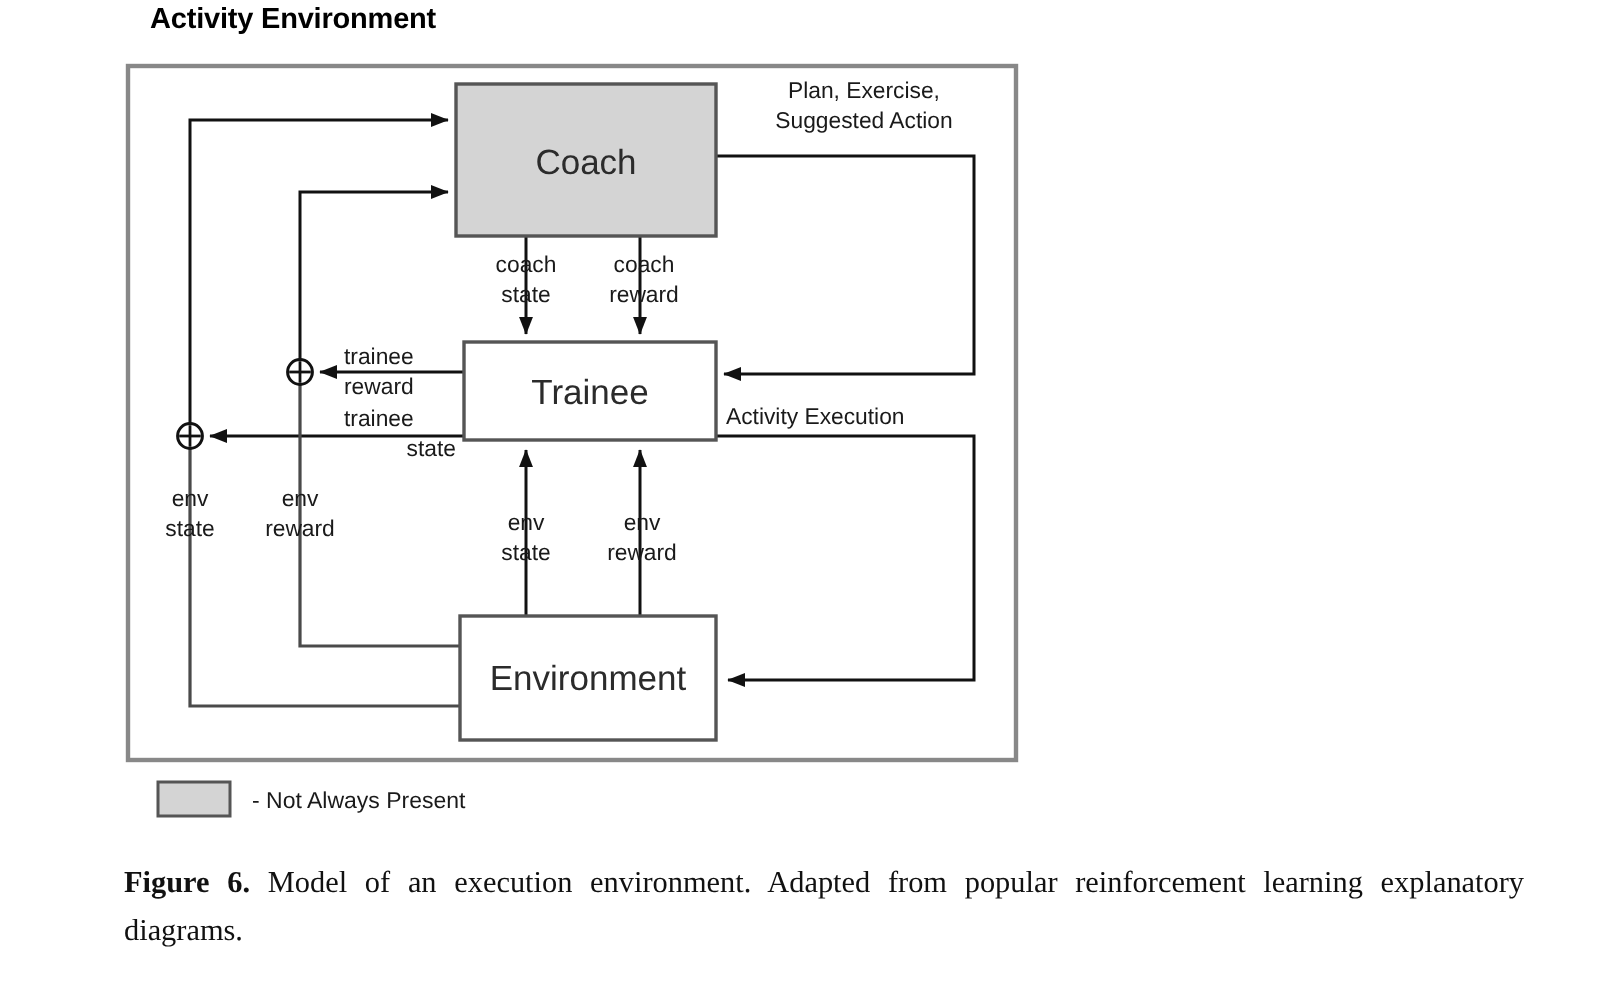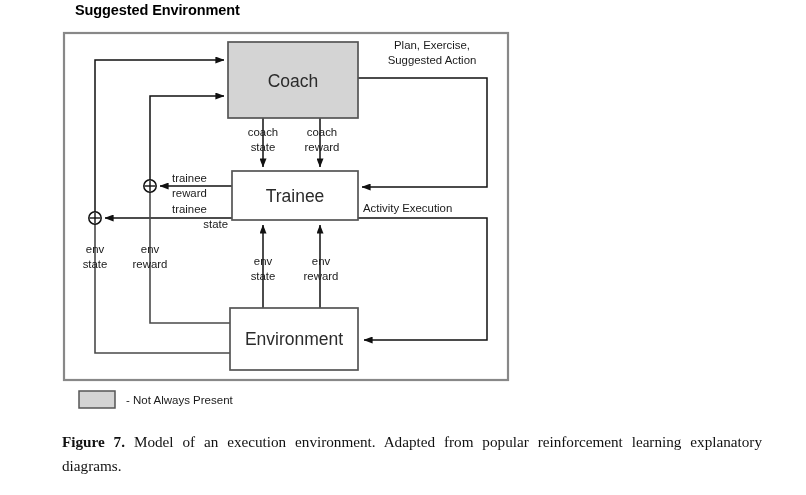--- a/index.html
+++ b/index.html
@@ -103,21 +103,21 @@
     stroke: #888;
     stroke-width: 2.2;
     fill: none;
   }
 </style>
 </head>
 <body>
 
 <div id="figure-root">
 
-  <div id="diagram-title">Suggested Environment</div>
+  <div id="diagram-title">Activity Environment</div>
 
   <svg id="diagram-svg" width="806" height="420">
     <defs>
       <marker id="arrowhead" markerWidth="9" markerHeight="7" refX="8.6" refY="3.5" orient="auto" markerUnits="userSpaceOnUse">
         <polygon points="0 0, 9 3.5, 0 7" fill="#111"></polygon>
       </marker>
     </defs>
 
     <rect class="outer-frame" x="64" y="33" width="444" height="347"></rect>
 
@@ -199,17 +199,17 @@
 
     <text class="edge-label" x="363" y="212">Activity Execution</text>
 
     <g>
       <rect x="79" y="391" width="36" height="17" fill="#d4d4d4" stroke="#555" stroke-width="1.5"></rect>
       <text class="legend-text" x="126" y="404">- Not Always Present</text>
     </g>
   </svg>
 
   <div class="cap-wrap">
-    <span class="cap-label">Figure 7.</span>
+    <span class="cap-label">Figure 6.</span>
     <span>Model of an execution environment. Adapted from popular reinforcement learning explanatory diagrams.</span>
   </div>
 
 </div>
 
 </body></html>

